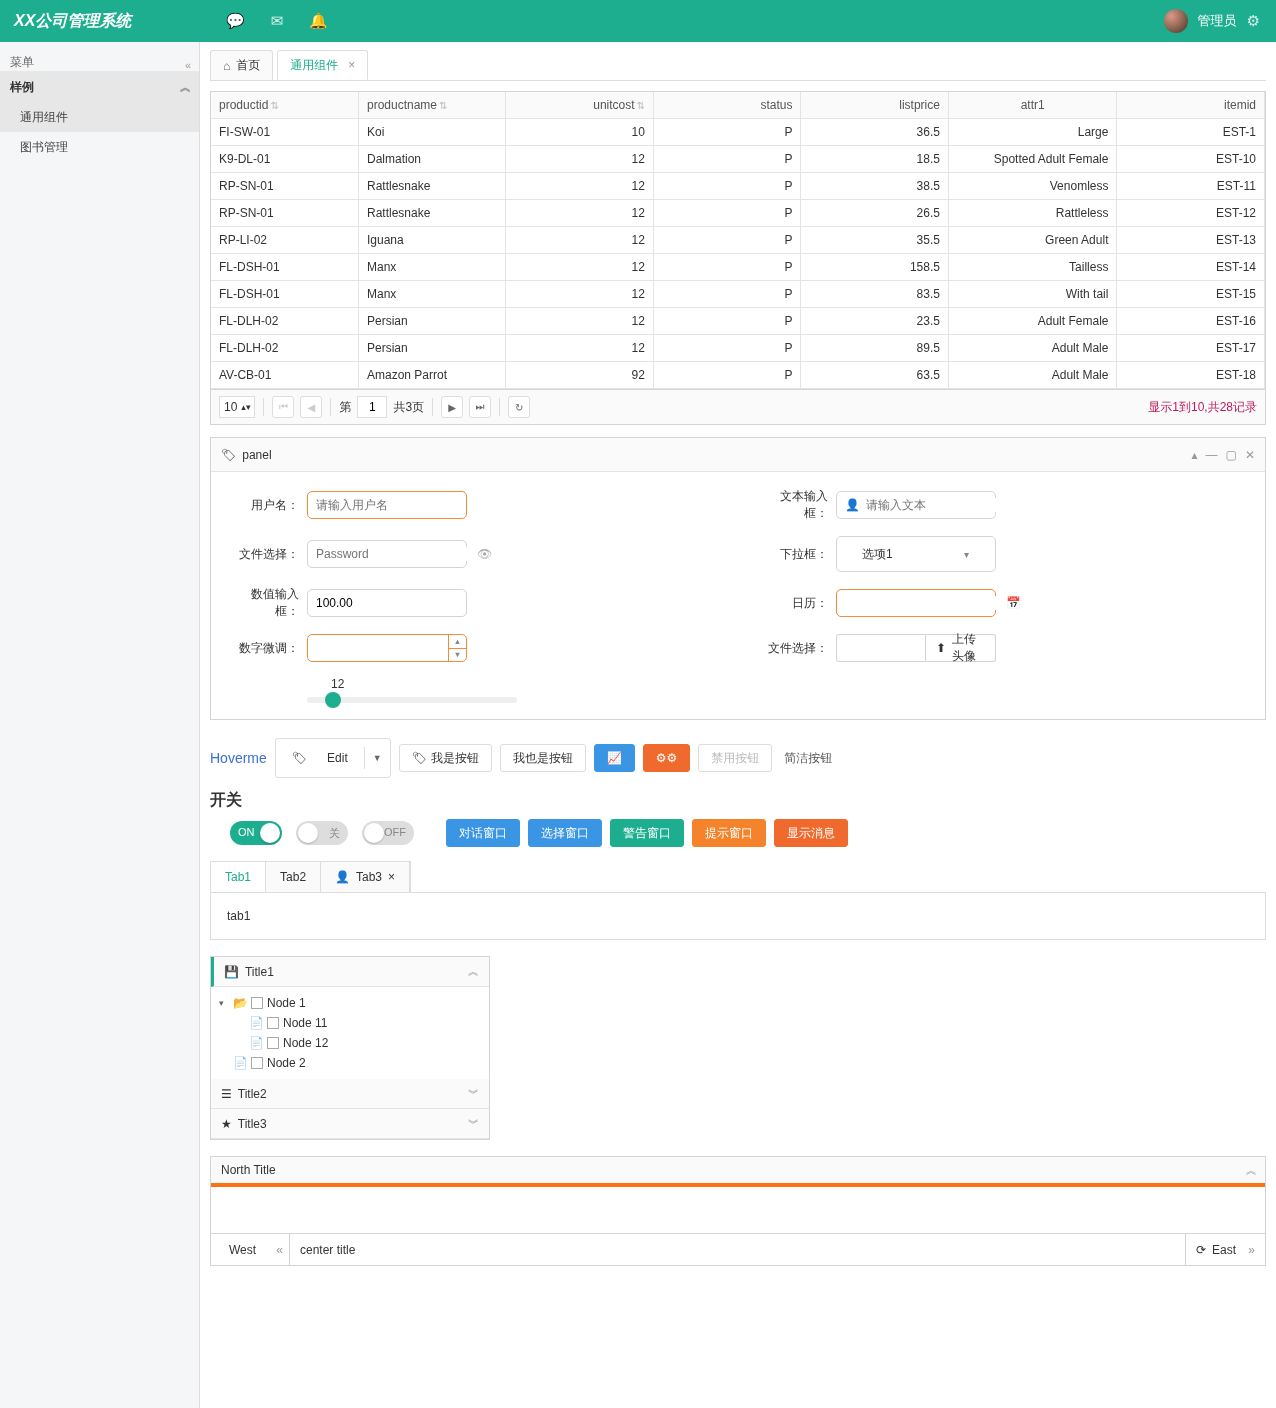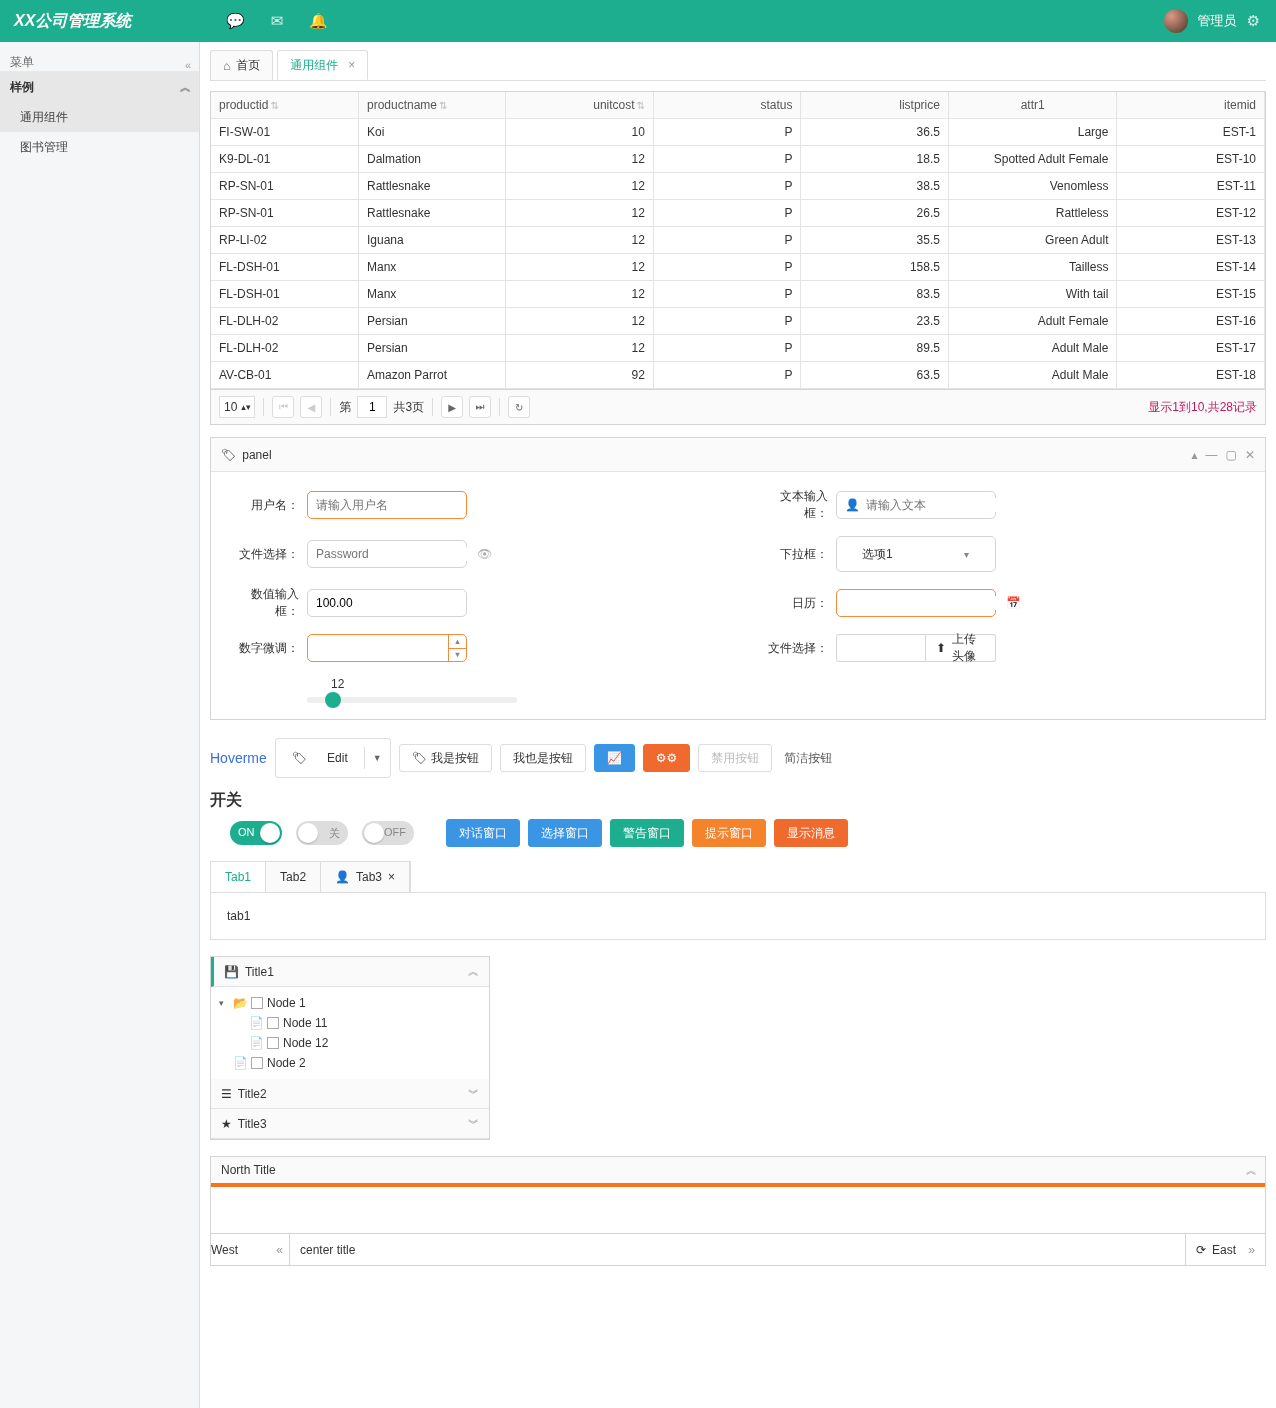--- a/index.html
+++ b/index.html
@@ -117,21 +117,21 @@
 .tree-node .fi{width:14px;font-size:12px;}
 .tree-node .cb{width:12px;height:12px;border:1px solid #aaa;display:inline-block;}
 .indent1{padding-left:16px;}
 
 
 .ls{border:1px solid #d4d4d4;margin-top:16px;}
 .ls-hd{height:30px;background:#fafafa;border-bottom:4px solid #f97316;display:flex;align-items:center;padding:0 10px;font-size:12px;position:relative;}
 .ls-hd .chev{position:absolute;right:8px;color:#999;font-size:11px;}
 .ls-body{height:46px;}
 .ls-row{display:flex;}
-.ls-w{width:80px;border:1px solid #d4d4d4;border-top:none;display:flex;align-items:center;padding:0 0;height:32px;font-size:12px;position:relative;}
+.ls-w{width:80px;border:1px solid #d4d4d4;border-top:none;display:flex;align-items:center;padding:0 18px;height:32px;font-size:12px;position:relative;}
 .ls-c{flex:1;border:1px solid #d4d4d4;border-top:none;border-left:none;height:32px;display:flex;align-items:center;padding:0 10px;font-size:12px;}
 .ls-e{width:80px;border:1px solid #d4d4d4;border-top:none;border-left:none;height:32px;display:flex;align-items:center;padding:0 10px;font-size:12px;gap:6px;}
 </style>
 </head>
 <body>
 
 <div class="header">
   <div class="logo">XX公司管理系统</div>
   <div class="header-icons">
     <span>💬</span>

